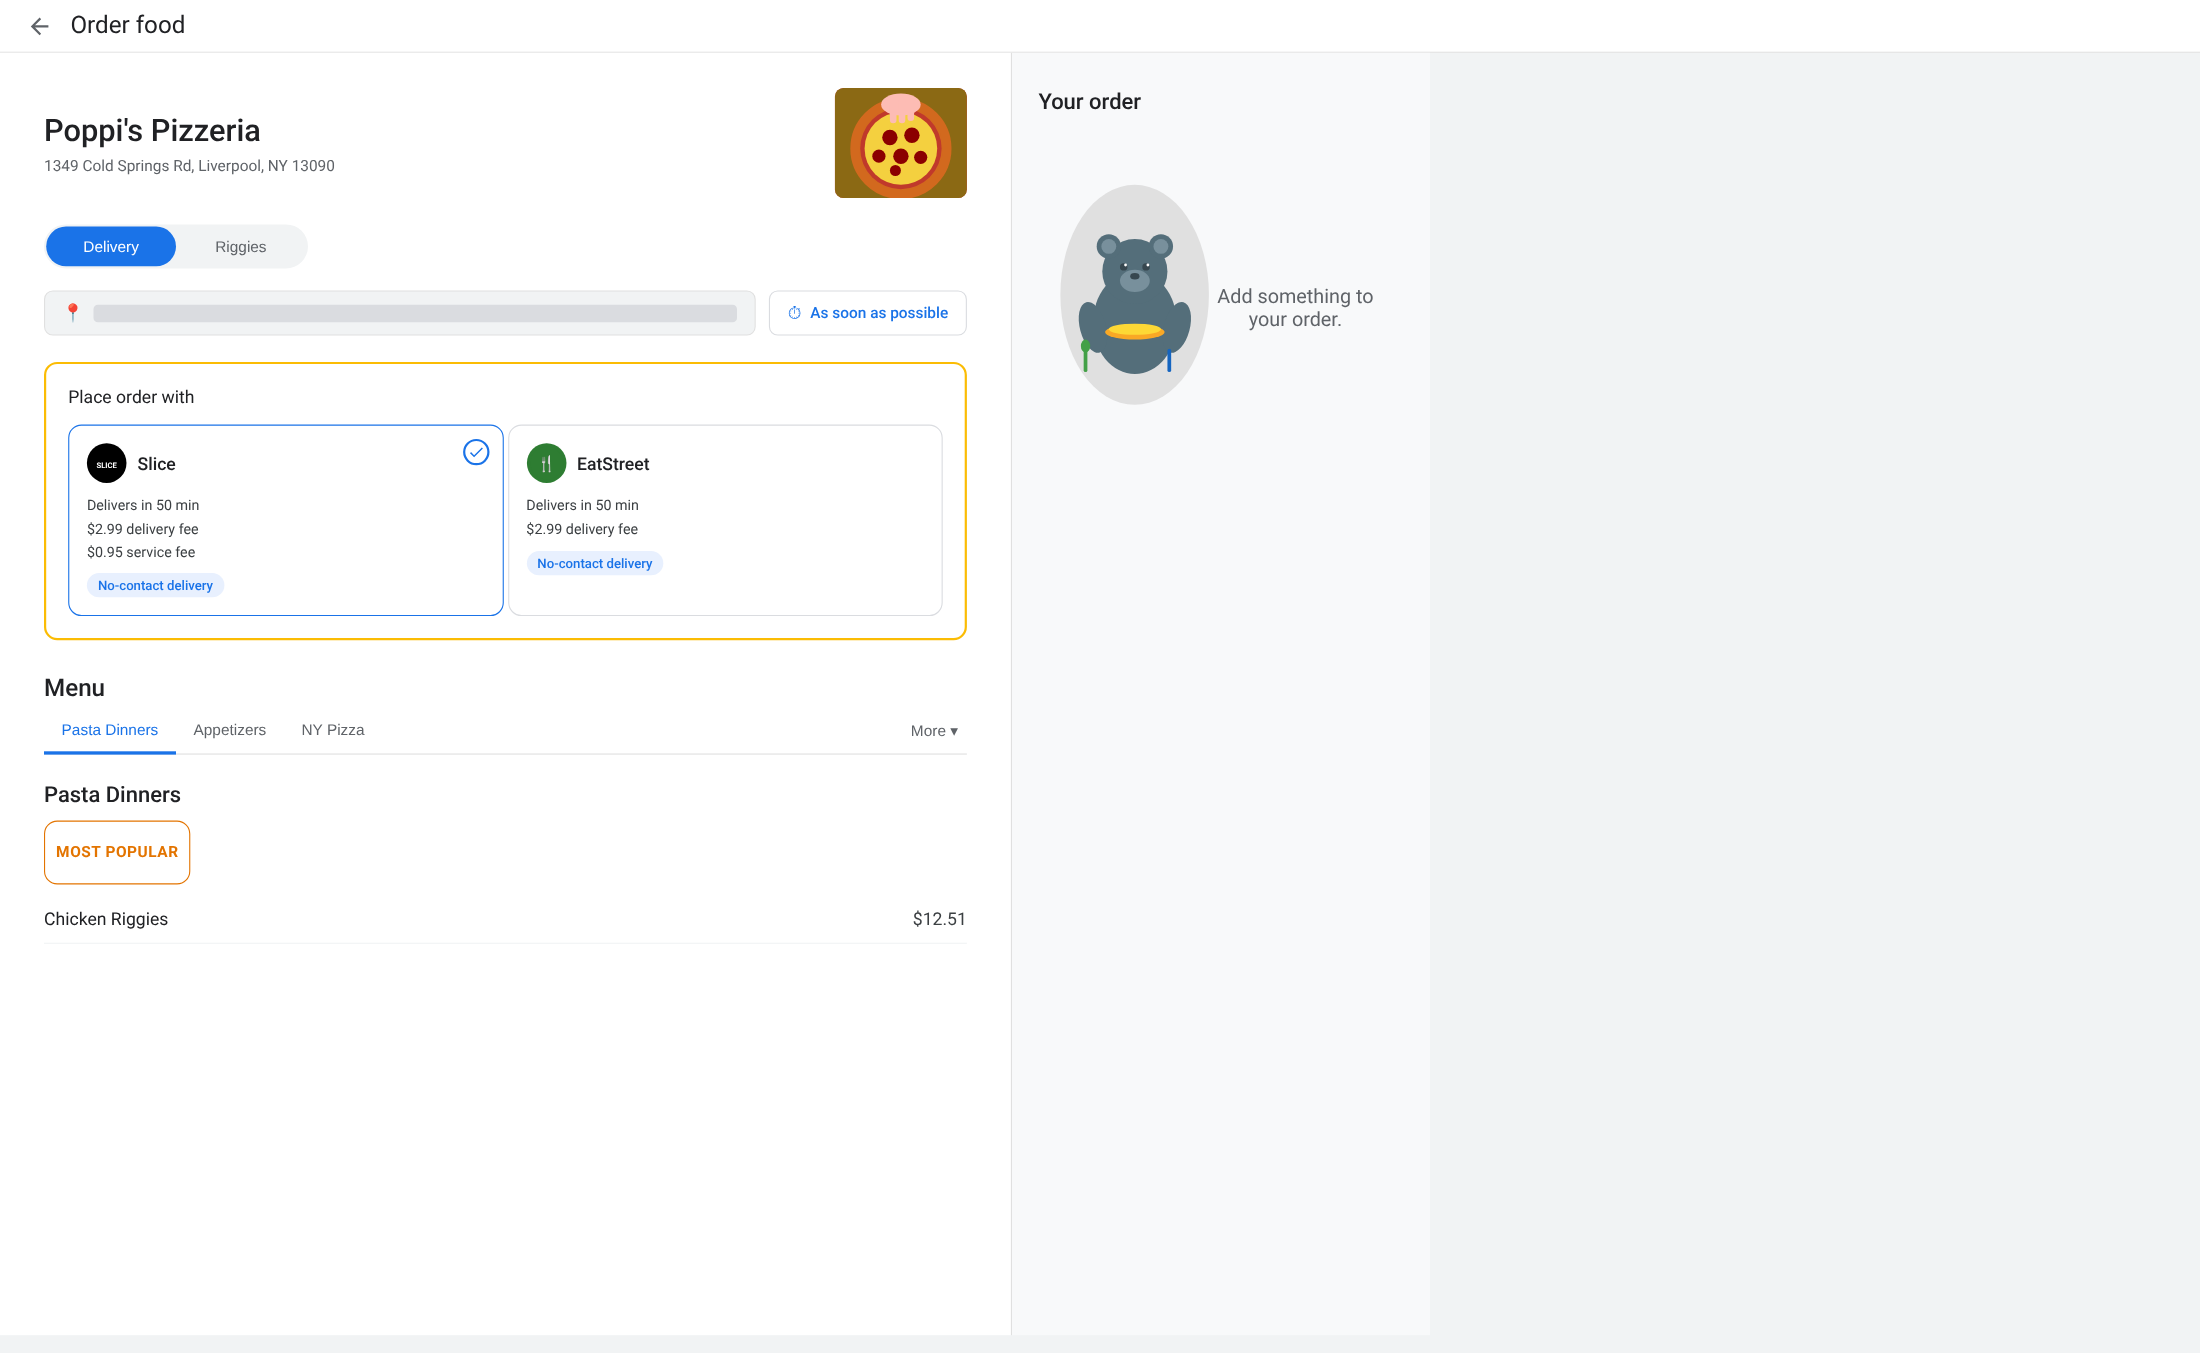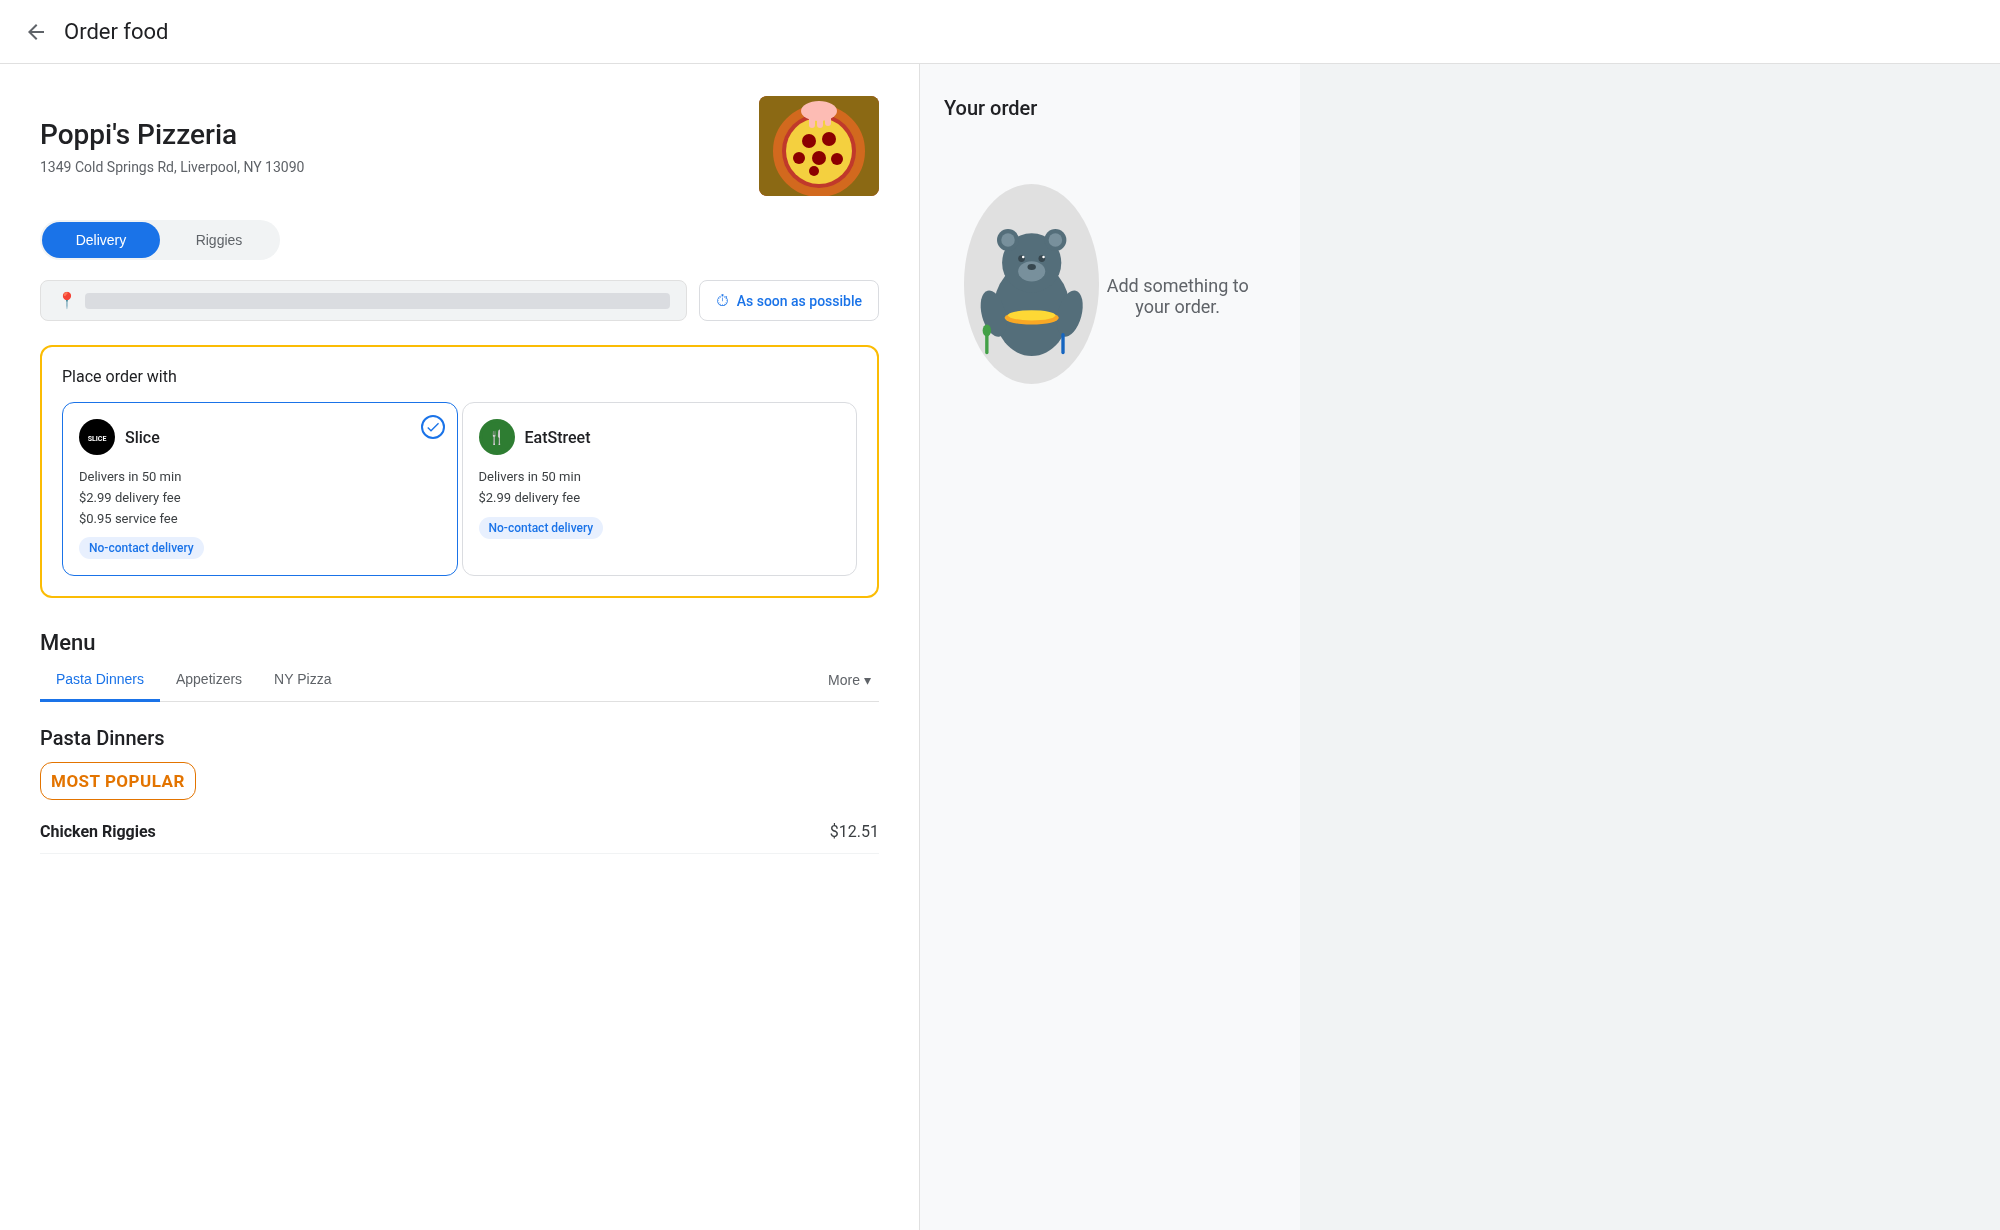--- a/index.html
+++ b/index.html
@@ -8,21 +8,21 @@
       background: #f1f3f4;
       color: #202124;
       font-size: 14px;
     }
     .top-bar {
       background: #fff;
       border-bottom: 1px solid #e0e0e0;
       display: flex;
       align-items: center;
       padding: 0 24px;
-      height: 64px;
+      height: 48px;
     }
     .back-btn {
       background: none;
       border: none;
       cursor: pointer;
       font-size: 22px;
       color: #5f6368;
       margin-right: 16px;
       display: flex;
       align-items: center;
@@ -266,40 +266,40 @@
       border: none;
       padding: 12px 8px;
     }
     .category-title {
       font-size: 20px;
       font-weight: 500;
       margin-bottom: 12px;
     }
     .popular-badge {
       display: inline-block;
-      padding: 8px 10px;
+      padding: 20px 10px;
       border: 1px solid #e37400;
       color: #e37400;
       border-radius: 12px;
-      font-size: 17px;
+      font-size: 14px;
       font-weight: 700;
       letter-spacing: 0.5px;
       margin-bottom: 10px;
       text-transform: uppercase;
     }
     .menu-item {
       display: flex;
       justify-content: space-between;
       align-items: center;
       padding: 12px 0;
       border-bottom: 1px solid #f1f3f4;
     }
     .item-name {
       font-size: 16px;
-      font-weight: 700;
+      font-weight: 400;
     }
     .item-price {
       font-size: 16px;
       color: #3c4043;
     }
     .your-order-title {
       font-size: 20px;
       font-weight: 500;
       margin-bottom: 24px;
     }

